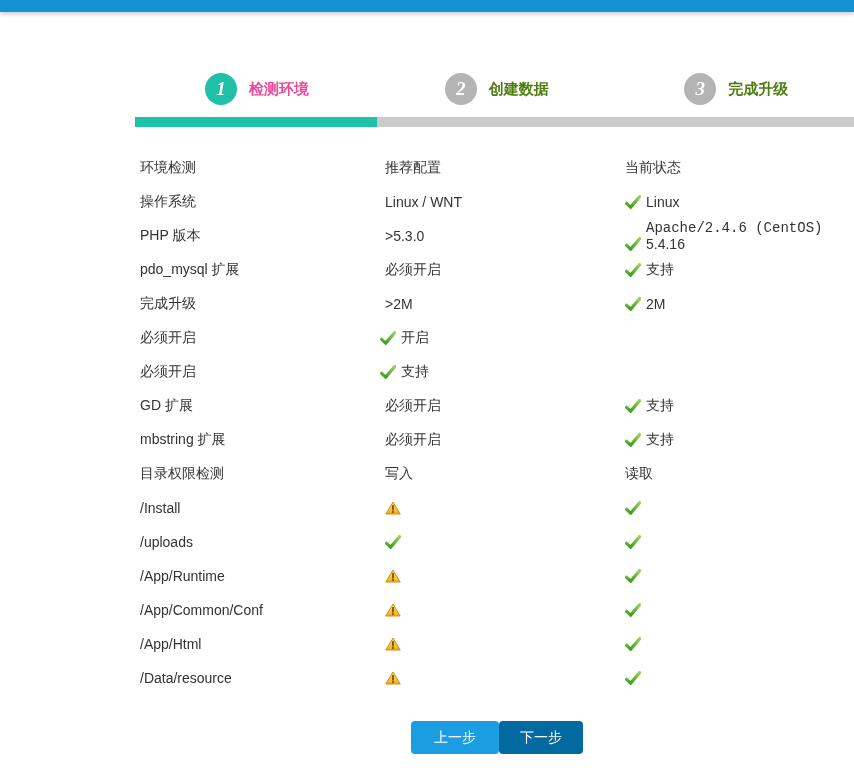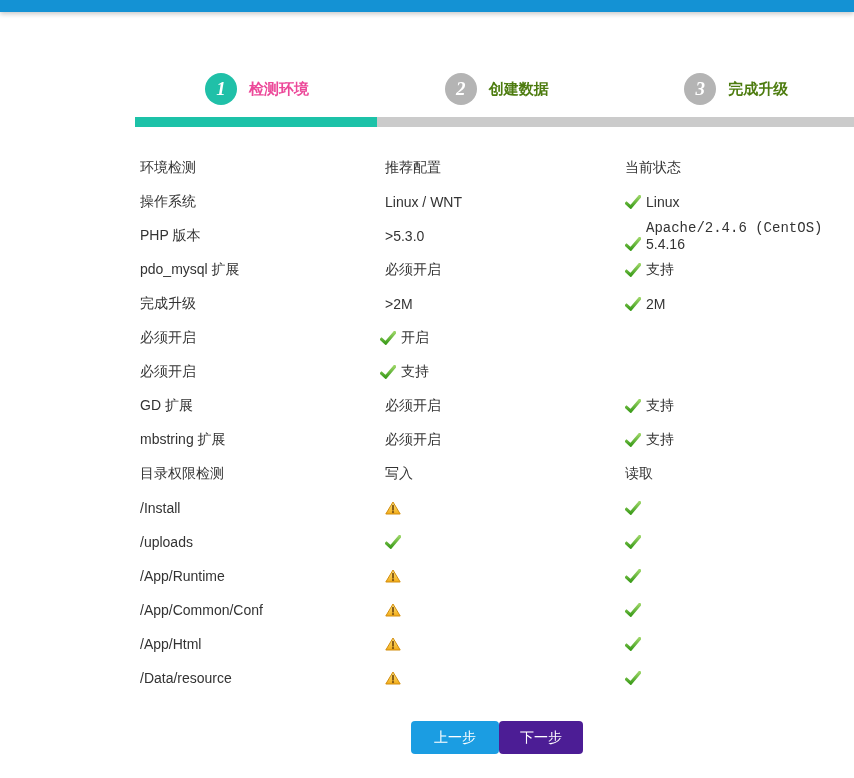--- a/index.html
+++ b/index.html
@@ -56,21 +56,21 @@
   .actions {
     margin-left: 140px; width: 714px; margin-top: 26px;
     display: flex; justify-content: center; 
   }
   .btn {
     height: 33px; padding: 0 23px; border: none; border-radius: 4px;
     color: #fff; font-size: 14px; cursor: pointer;
     font-family: "Liberation Sans", "DejaVu Sans", sans-serif;
   }
   .btn-prev { background: #1b9de2; }
-  .btn-next { background: #4c1d95; padding: 0 21px; }
+  .btn-next { background: #0369a1; padding: 0 21px; }
 </style>
 </head>
 <body>
 
 <svg width="0" height="0" style="position:absolute" aria-hidden="true">
   <defs>
     <linearGradient id="gradCheck" x1="0" y1="0" x2="0" y2="1">
       <stop offset="0" stop-color="#97d363"></stop>
       <stop offset="1" stop-color="#3f9e1d"></stop>
     </linearGradient>

